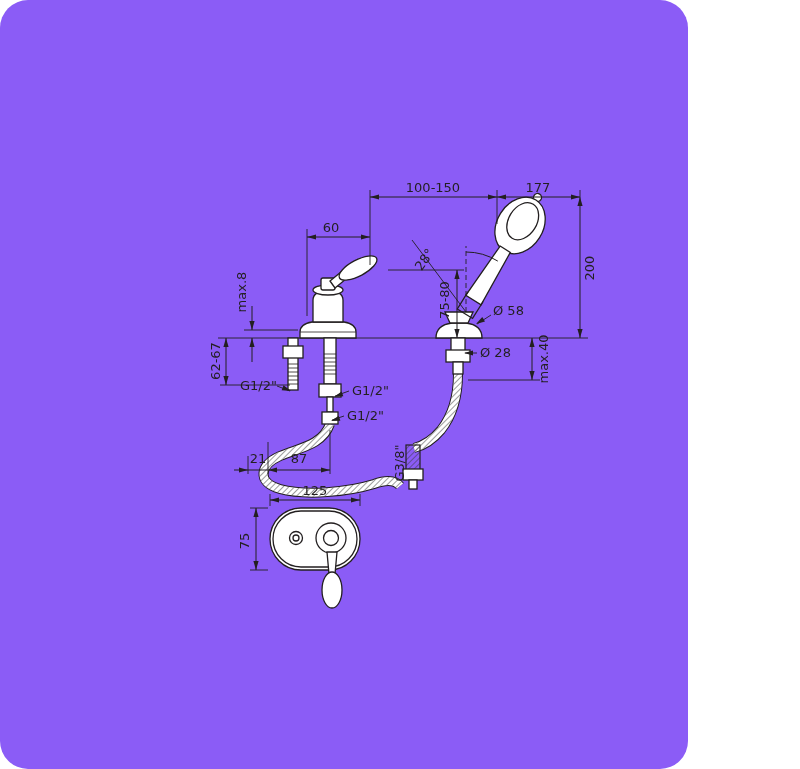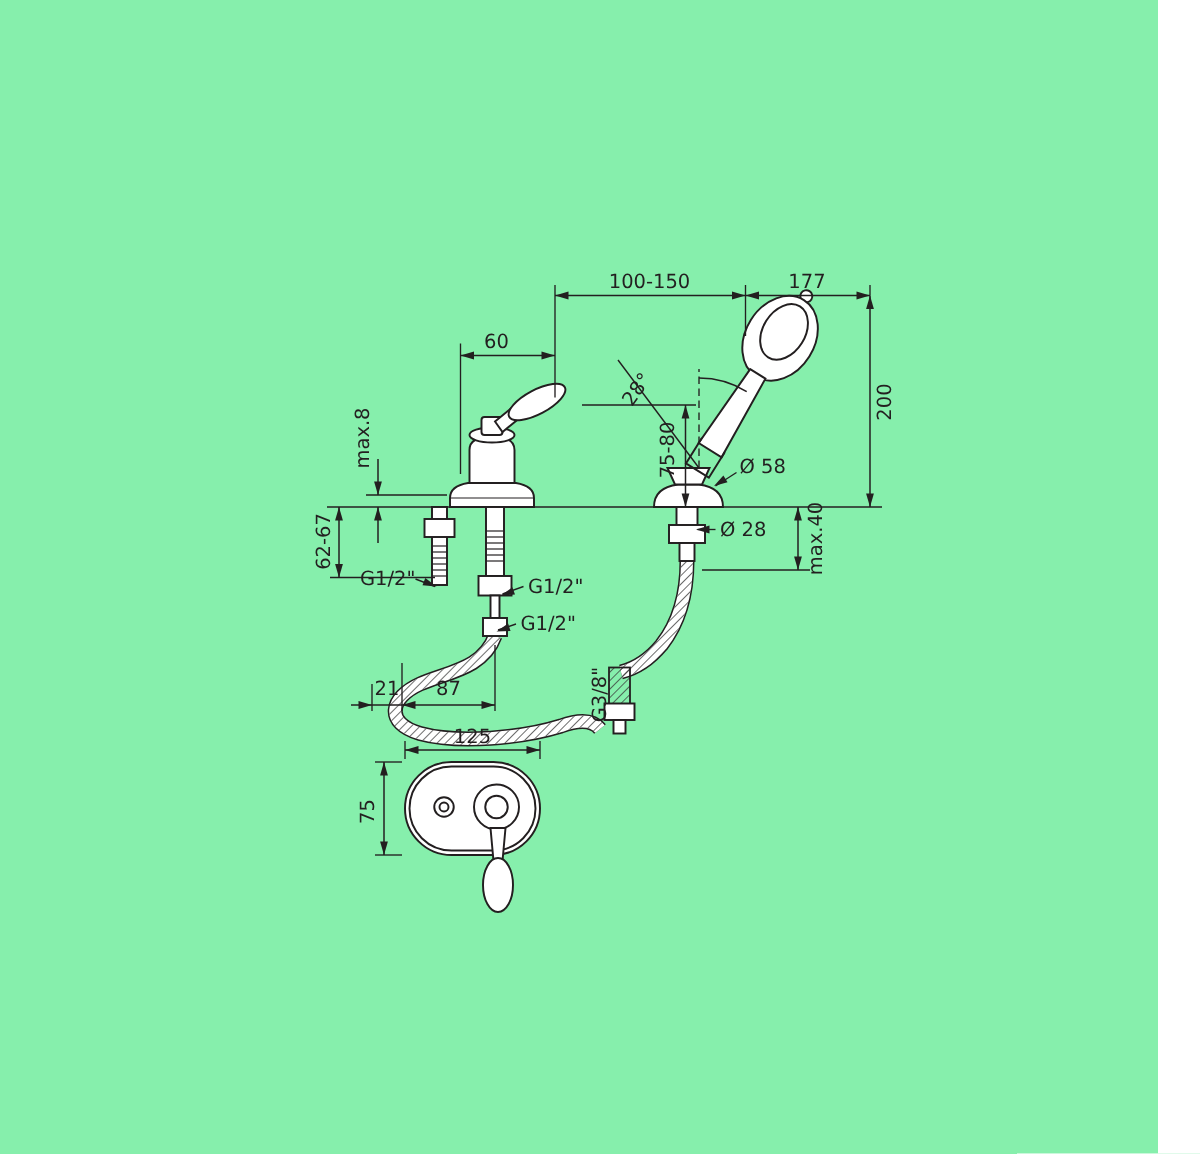--- a/index.html
+++ b/index.html
@@ -1,16 +1,16 @@
 <!DOCTYPE html>
 <html><head>
 <meta charset="utf-8">
 <style>
   html,body{margin:0;padding:0;background:#ffffff;}
-  .page{width:772px;height:769px;background:#86efac;position:relative;overflow:hidden;}
+  .page{width:688px;height:769px;background:#8b5cf6;position:relative;overflow:hidden;border-radius:28px;}
   svg{display:block;}
   text{font-family:"DejaVu Sans","Liberation Sans",sans-serif;font-size:13px;fill:#231f20;}
   .dim-line{stroke:#231f20;stroke-width:1;fill:none;}
   .ext-line{stroke:#231f20;stroke-width:0.9;fill:none;}
   .shape{stroke:#231f20;stroke-width:1.3;fill:#ffffff;}
   .shape-nf{stroke:#231f20;stroke-width:1.3;fill:none;}
   .tick{stroke:#231f20;stroke-width:0.8;}
   .dash{stroke:#231f20;stroke-width:0.9;stroke-dasharray:5 3;fill:none;}
   .arw{fill:#231f20;}
 </style>

